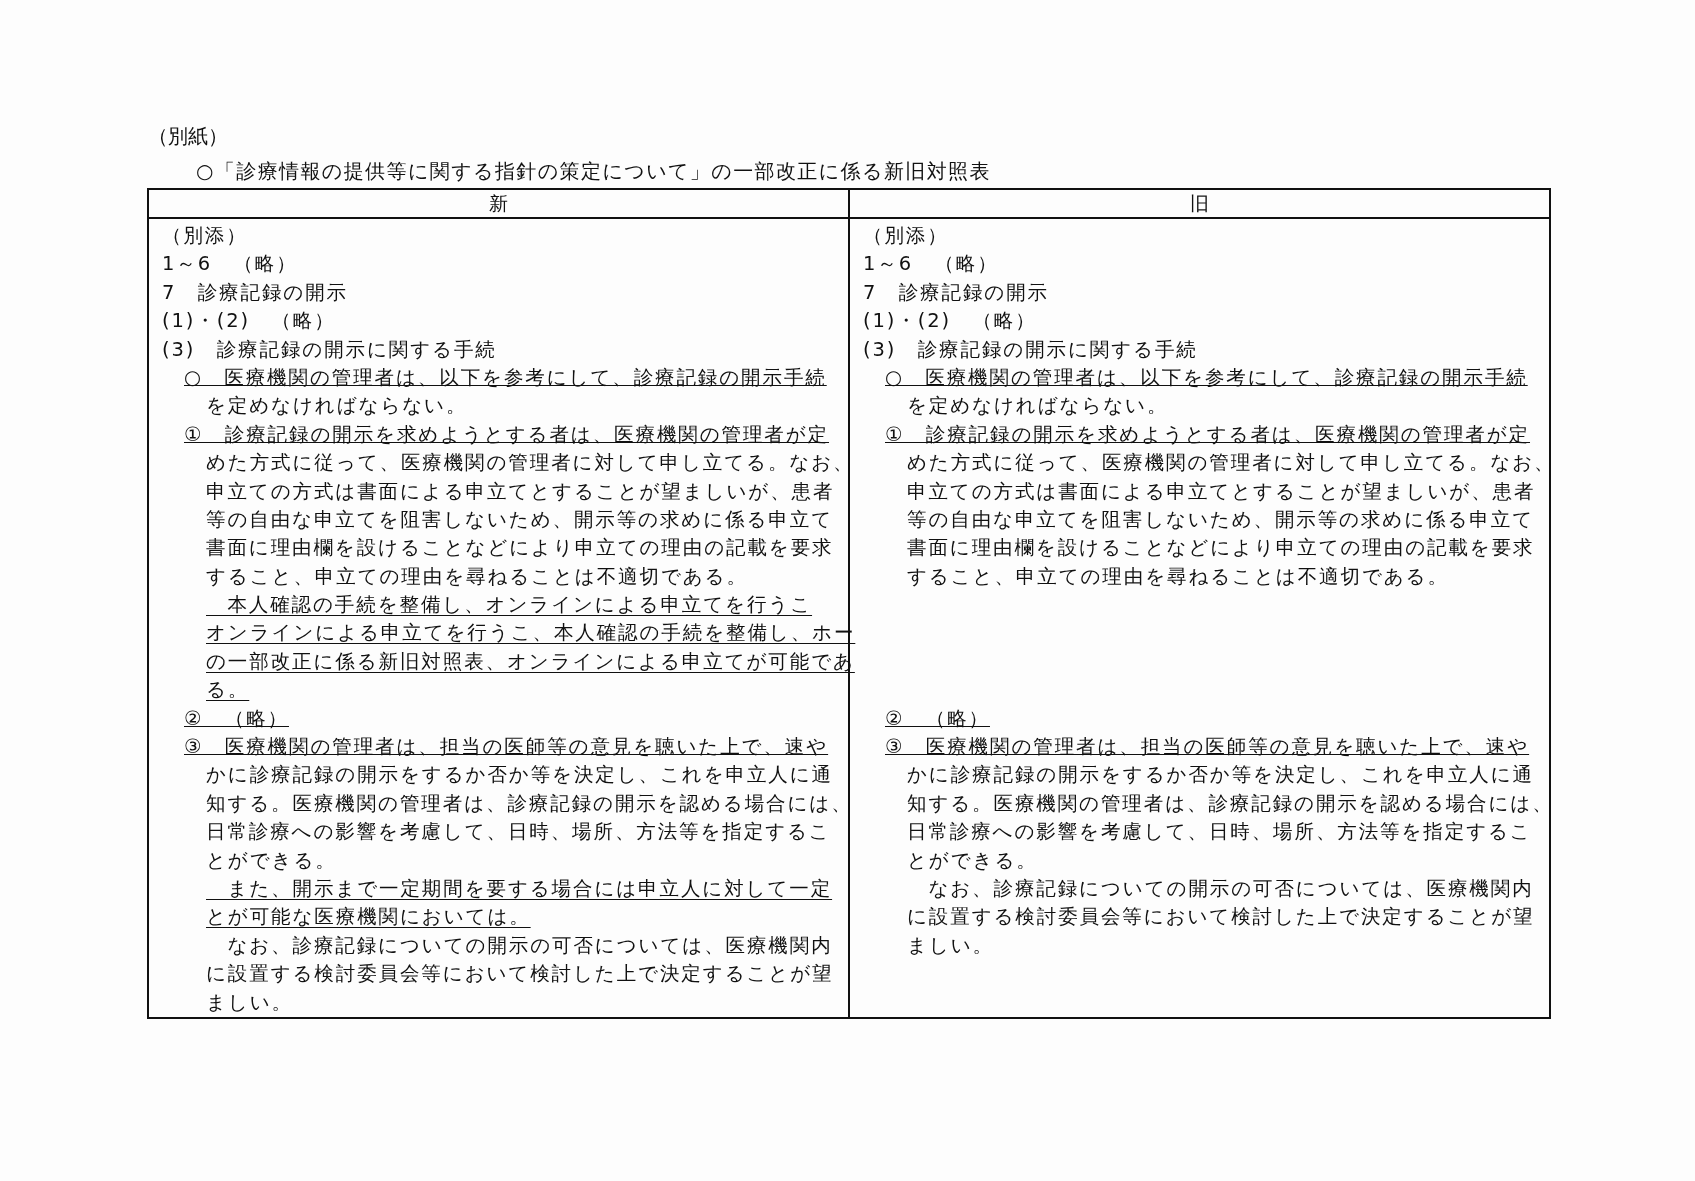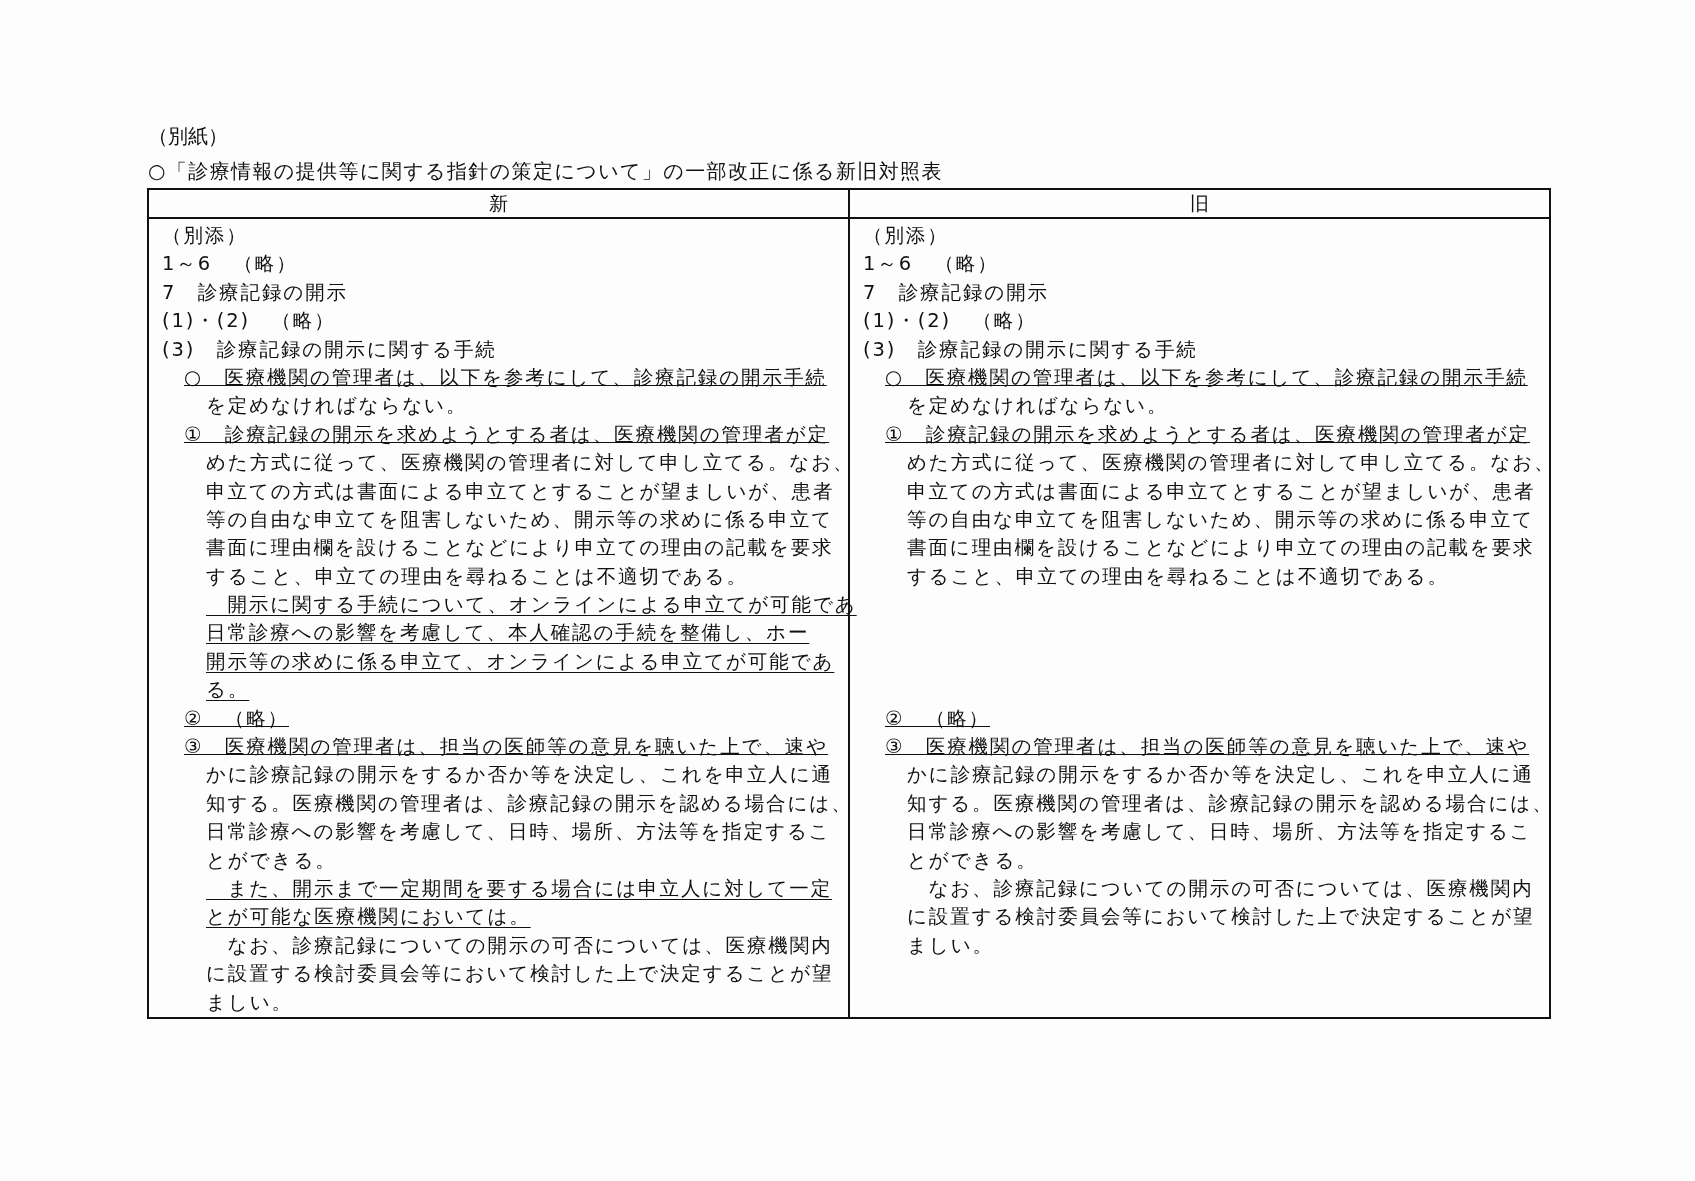--- a/index.html
+++ b/index.html
@@ -1,20 +1,20 @@
 <!DOCTYPE html>
 <html><head>
 <meta charset="utf-8">
 <style>
   html, body { margin: 0; padding: 0; background: #fdfdfd; }
   body { width: 1695px; height: 1181px; position: relative; overflow: hidden;
          font-family: "DejaVu Sans", "Liberation Sans", sans-serif; color: #111; }
   .head-line { position: absolute; left: 148px; font-size: 20px; line-height: 28px; white-space: nowrap; }
   #attach { top: 122px; text-align: right; }
-  #title { top: 157px; letter-spacing: 1.4px; }
+  #title { top: 157px; letter-spacing: 1.4px; margin-left: 48px; }
   table.cmp { position: absolute; left: 147px; top: 188px; width: 1404px; border-collapse: collapse; table-layout: fixed; }
   table.cmp th, table.cmp td { border: 2px solid #111; vertical-align: top; padding: 0; }
   table.cmp th { height: 27px; font-weight: normal; font-size: 19px; line-height: 27px; text-align: center; }
   table.cmp td { height: 793px; padding: 3px 0 0 13px; }
   .ln { font-size: 19.5px; line-height: 28.4px; white-space: nowrap; letter-spacing: 1.9px; height: 28.4px; }
   .i1 { padding-left: 22px; text-decoration: underline; }
   .i2 { padding-left: 44px; }
   .u { text-decoration: underline; text-underline-offset: 4px; }
 </style>
 </head>
@@ -39,23 +39,23 @@
           <div class="ln">(1)・(2)　（略）</div>
           <div class="ln">(3)　診療記録の開示に関する手続</div>
           <div class="ln i1">○　医療機関の管理者は、以下を参考にして、診療記録の開示手続</div>
           <div class="ln i2">を定めなければならない。</div>
           <div class="ln i1">①　診療記録の開示を求めようとする者は、医療機関の管理者が定</div>
           <div class="ln i2">めた方式に従って、医療機関の管理者に対して申し立てる。なお、</div>
           <div class="ln i2">申立ての方式は書面による申立てとすることが望ましいが、患者</div>
           <div class="ln i2">等の自由な申立てを阻害しないため、開示等の求めに係る申立て</div>
           <div class="ln i2">書面に理由欄を設けることなどにより申立ての理由の記載を要求</div>
           <div class="ln i2">すること、申立ての理由を尋ねることは不適切である。</div>
-          <div class="ln i2 u">　開示に関する手続について、オンラインによる申立てが可能であ</div>
-          <div class="ln i2 u">日常診療への影響を考慮して、本人確認の手続を整備し、ホー</div>
-          <div class="ln i2 u">開示等の求めに係る申立て、オンラインによる申立てが可能であ</div>
+          <div class="ln i2 u">　本人確認の手続を整備し、オンラインによる申立てを行うこ</div>
+          <div class="ln i2 u">オンラインによる申立てを行うこ、本人確認の手続を整備し、ホー</div>
+          <div class="ln i2 u">の一部改正に係る新旧対照表、オンラインによる申立てが可能であ</div>
           <div class="ln i2 u">る。</div>
           <div class="ln i1">②　（略）</div>
           <div class="ln i1">③　医療機関の管理者は、担当の医師等の意見を聴いた上で、速や</div>
           <div class="ln i2">かに診療記録の開示をするか否か等を決定し、これを申立人に通</div>
           <div class="ln i2">知する。医療機関の管理者は、診療記録の開示を認める場合には、</div>
           <div class="ln i2">日常診療への影響を考慮して、日時、場所、方法等を指定するこ</div>
           <div class="ln i2">とができる。</div>
           <div class="ln i2 u">　また、開示まで一定期間を要する場合には申立人に対して一定</div>
           <div class="ln i2 u">とが可能な医療機関においては。</div>
           <div class="ln i2">　なお、診療記録についての開示の可否については、医療機関内</div>

